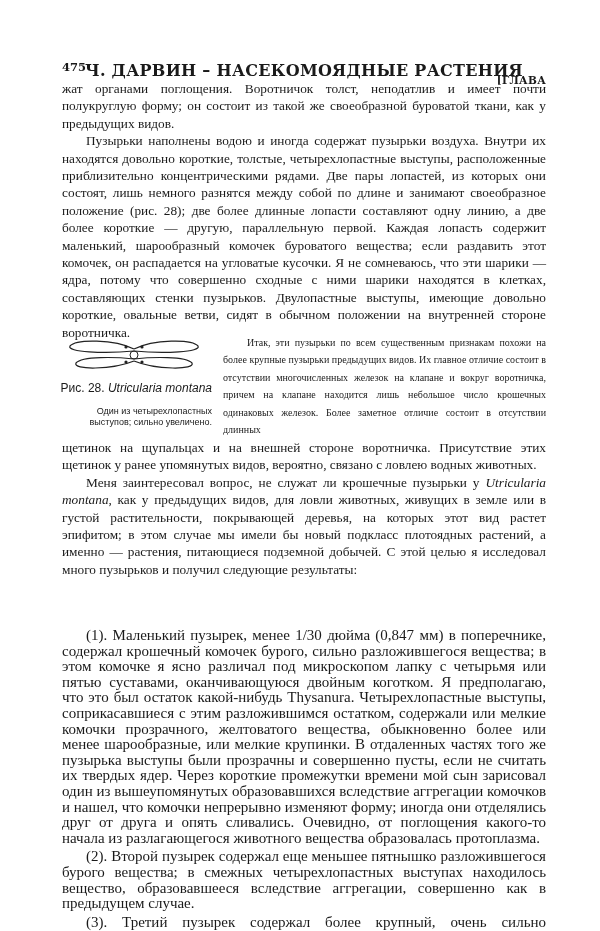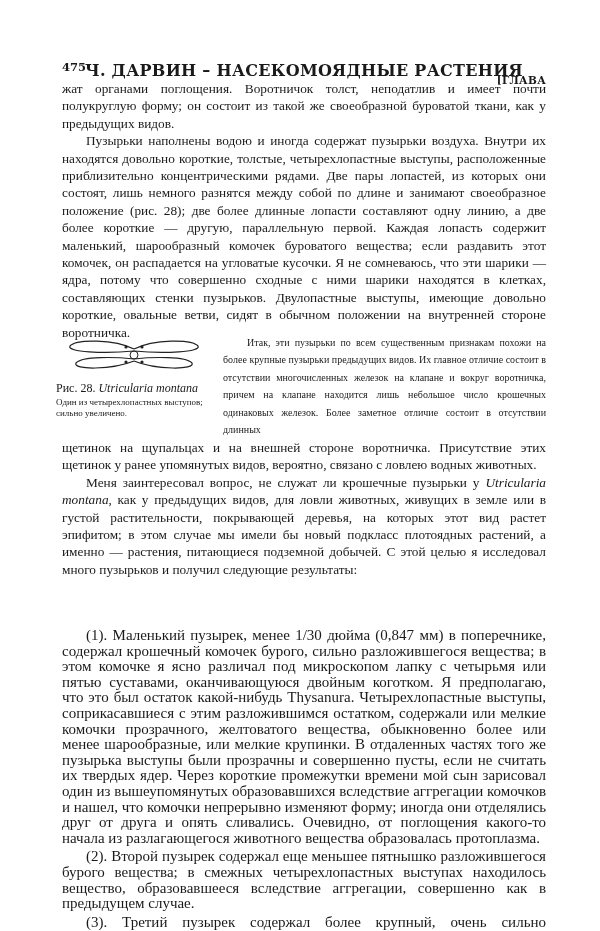--- a/index.html
+++ b/index.html
@@ -4,25 +4,25 @@
 <style>
   html, body { margin: 0; padding: 0; background: #ffffff; }
   body { width: 600px; height: 931px; position: relative; overflow: hidden; color: #1a1a1a; font-family: "DejaVu Serif", "Liberation Serif", serif; }
   .page-header { position: absolute; left: 62px; top: 60px; width: 484px; height: 16px; font-size: 11.5px; font-weight: bold; }
   .page-header .pg { position: absolute; left: 0; top: 0; }
   .page-header .title { position: absolute; left: 0; width: 100%; text-align: center; top: 1px; font-size: 16px; letter-spacing: 0.3px; }
   .page-header .chap { position: absolute; right: 0; top: 14px; font-size: 10.5px; letter-spacing: 0.3px; }
   .body-text { position: absolute; left: 62px; width: 484px; font-size: 13.3px; line-height: 17.4px; text-align: justify; font-family: "Liberation Serif", serif; }
   .body-text p { margin: 0; text-indent: 24px; }
   .body-text p.cont { text-indent: 0; }
-  .fig { position: absolute; left: 56px; top: 337px; width: 156px; text-align: left; font-family: Liberation Serif, serif; }
+  .fig { position: absolute; left: 56px; top: 337px; width: 156px; text-align: right; font-family: Liberation Sans, sans-serif; }
   .fig svg { display: block; margin: 0 auto; }
   .fig .cap { font-size: 12px; line-height: 14px; margin-top: 8px; }
   .fig .cap i { font-style: italic; }
-  .fig .desc { font-size: 9px; line-height: 11px; margin-top: 2px; }
+  .fig .desc { font-size: 9px; line-height: 11px; margin-top: 11px; }
   .wrap-text { position: absolute; left: 223px; top: 334px; width: 323px; font-size: 10px; line-height: 17.4px; text-align: justify; font-family: "Liberation Serif", serif; }
   .wrap-text p { margin: 0; text-indent: 24px; }
   .notes { position: absolute; left: 62px; top: 628px; width: 484px; font-size: 15px; line-height: 15.6px; text-align: justify; font-family: "Liberation Serif", serif; }
   .notes p { margin: 0 0 3px 0; text-indent: 24px; }
   i { font-style: italic; }
 </style>
 </head>
 <body>
 
 <div class="page-header">

